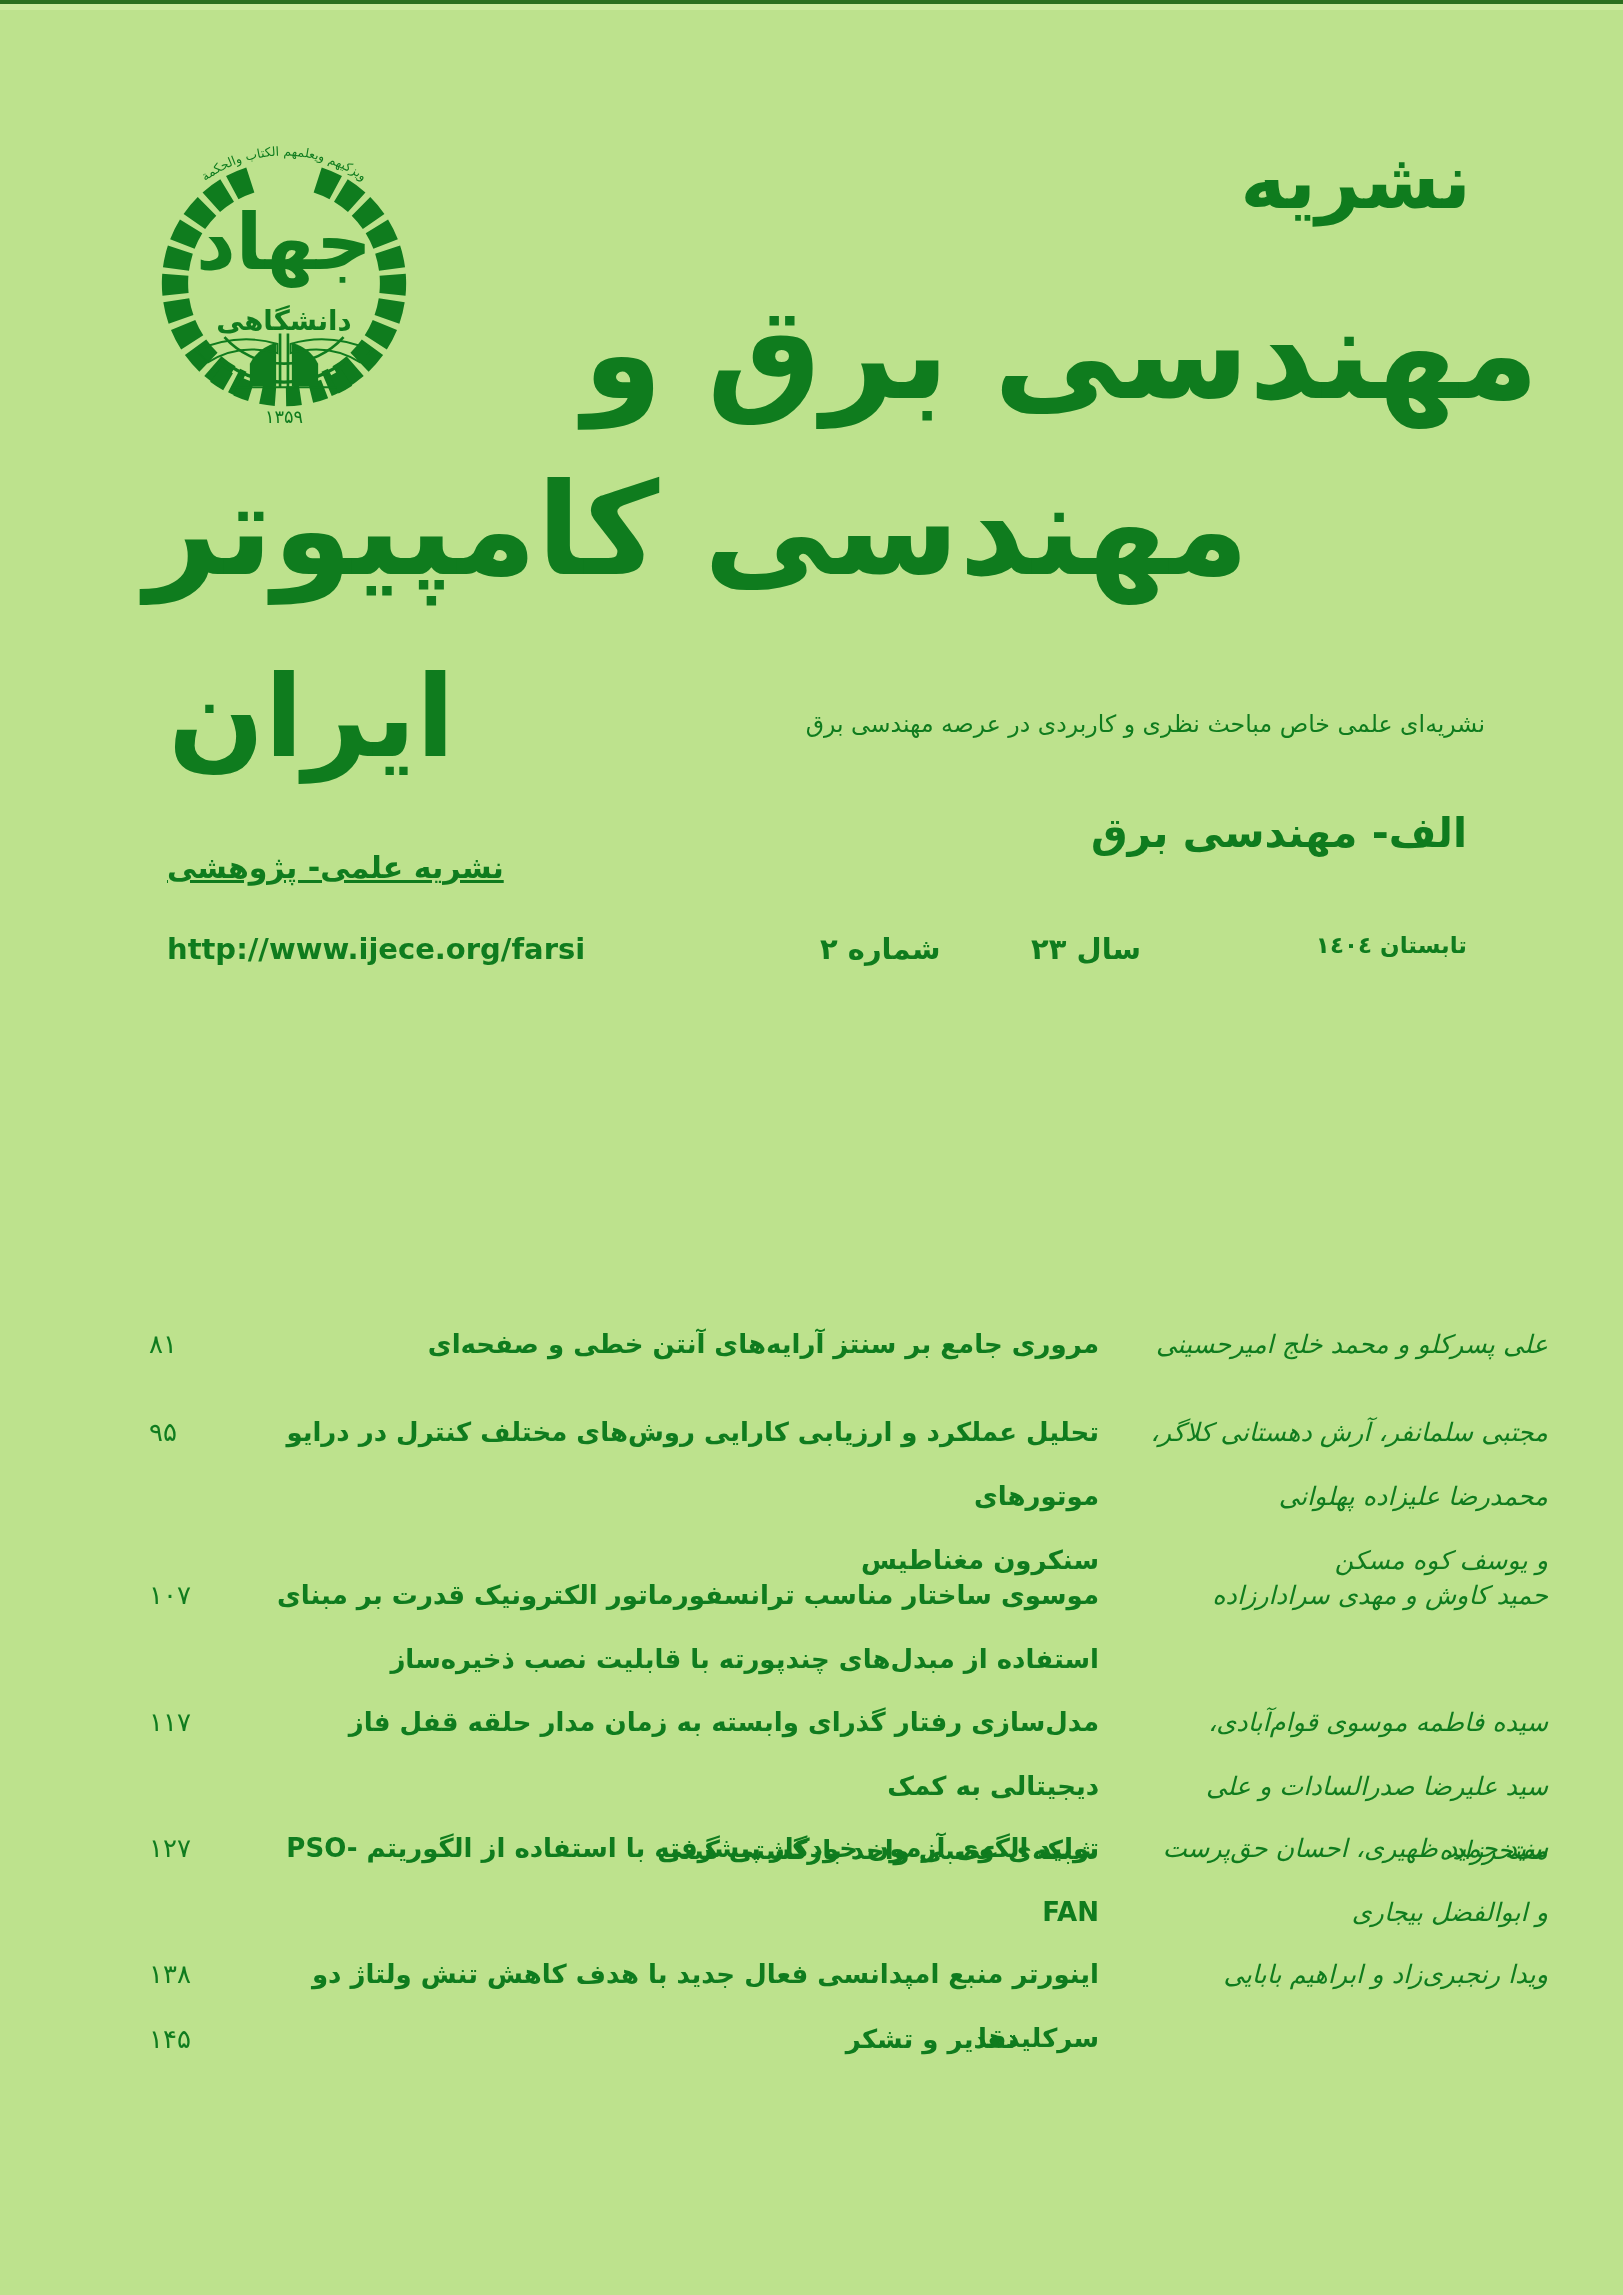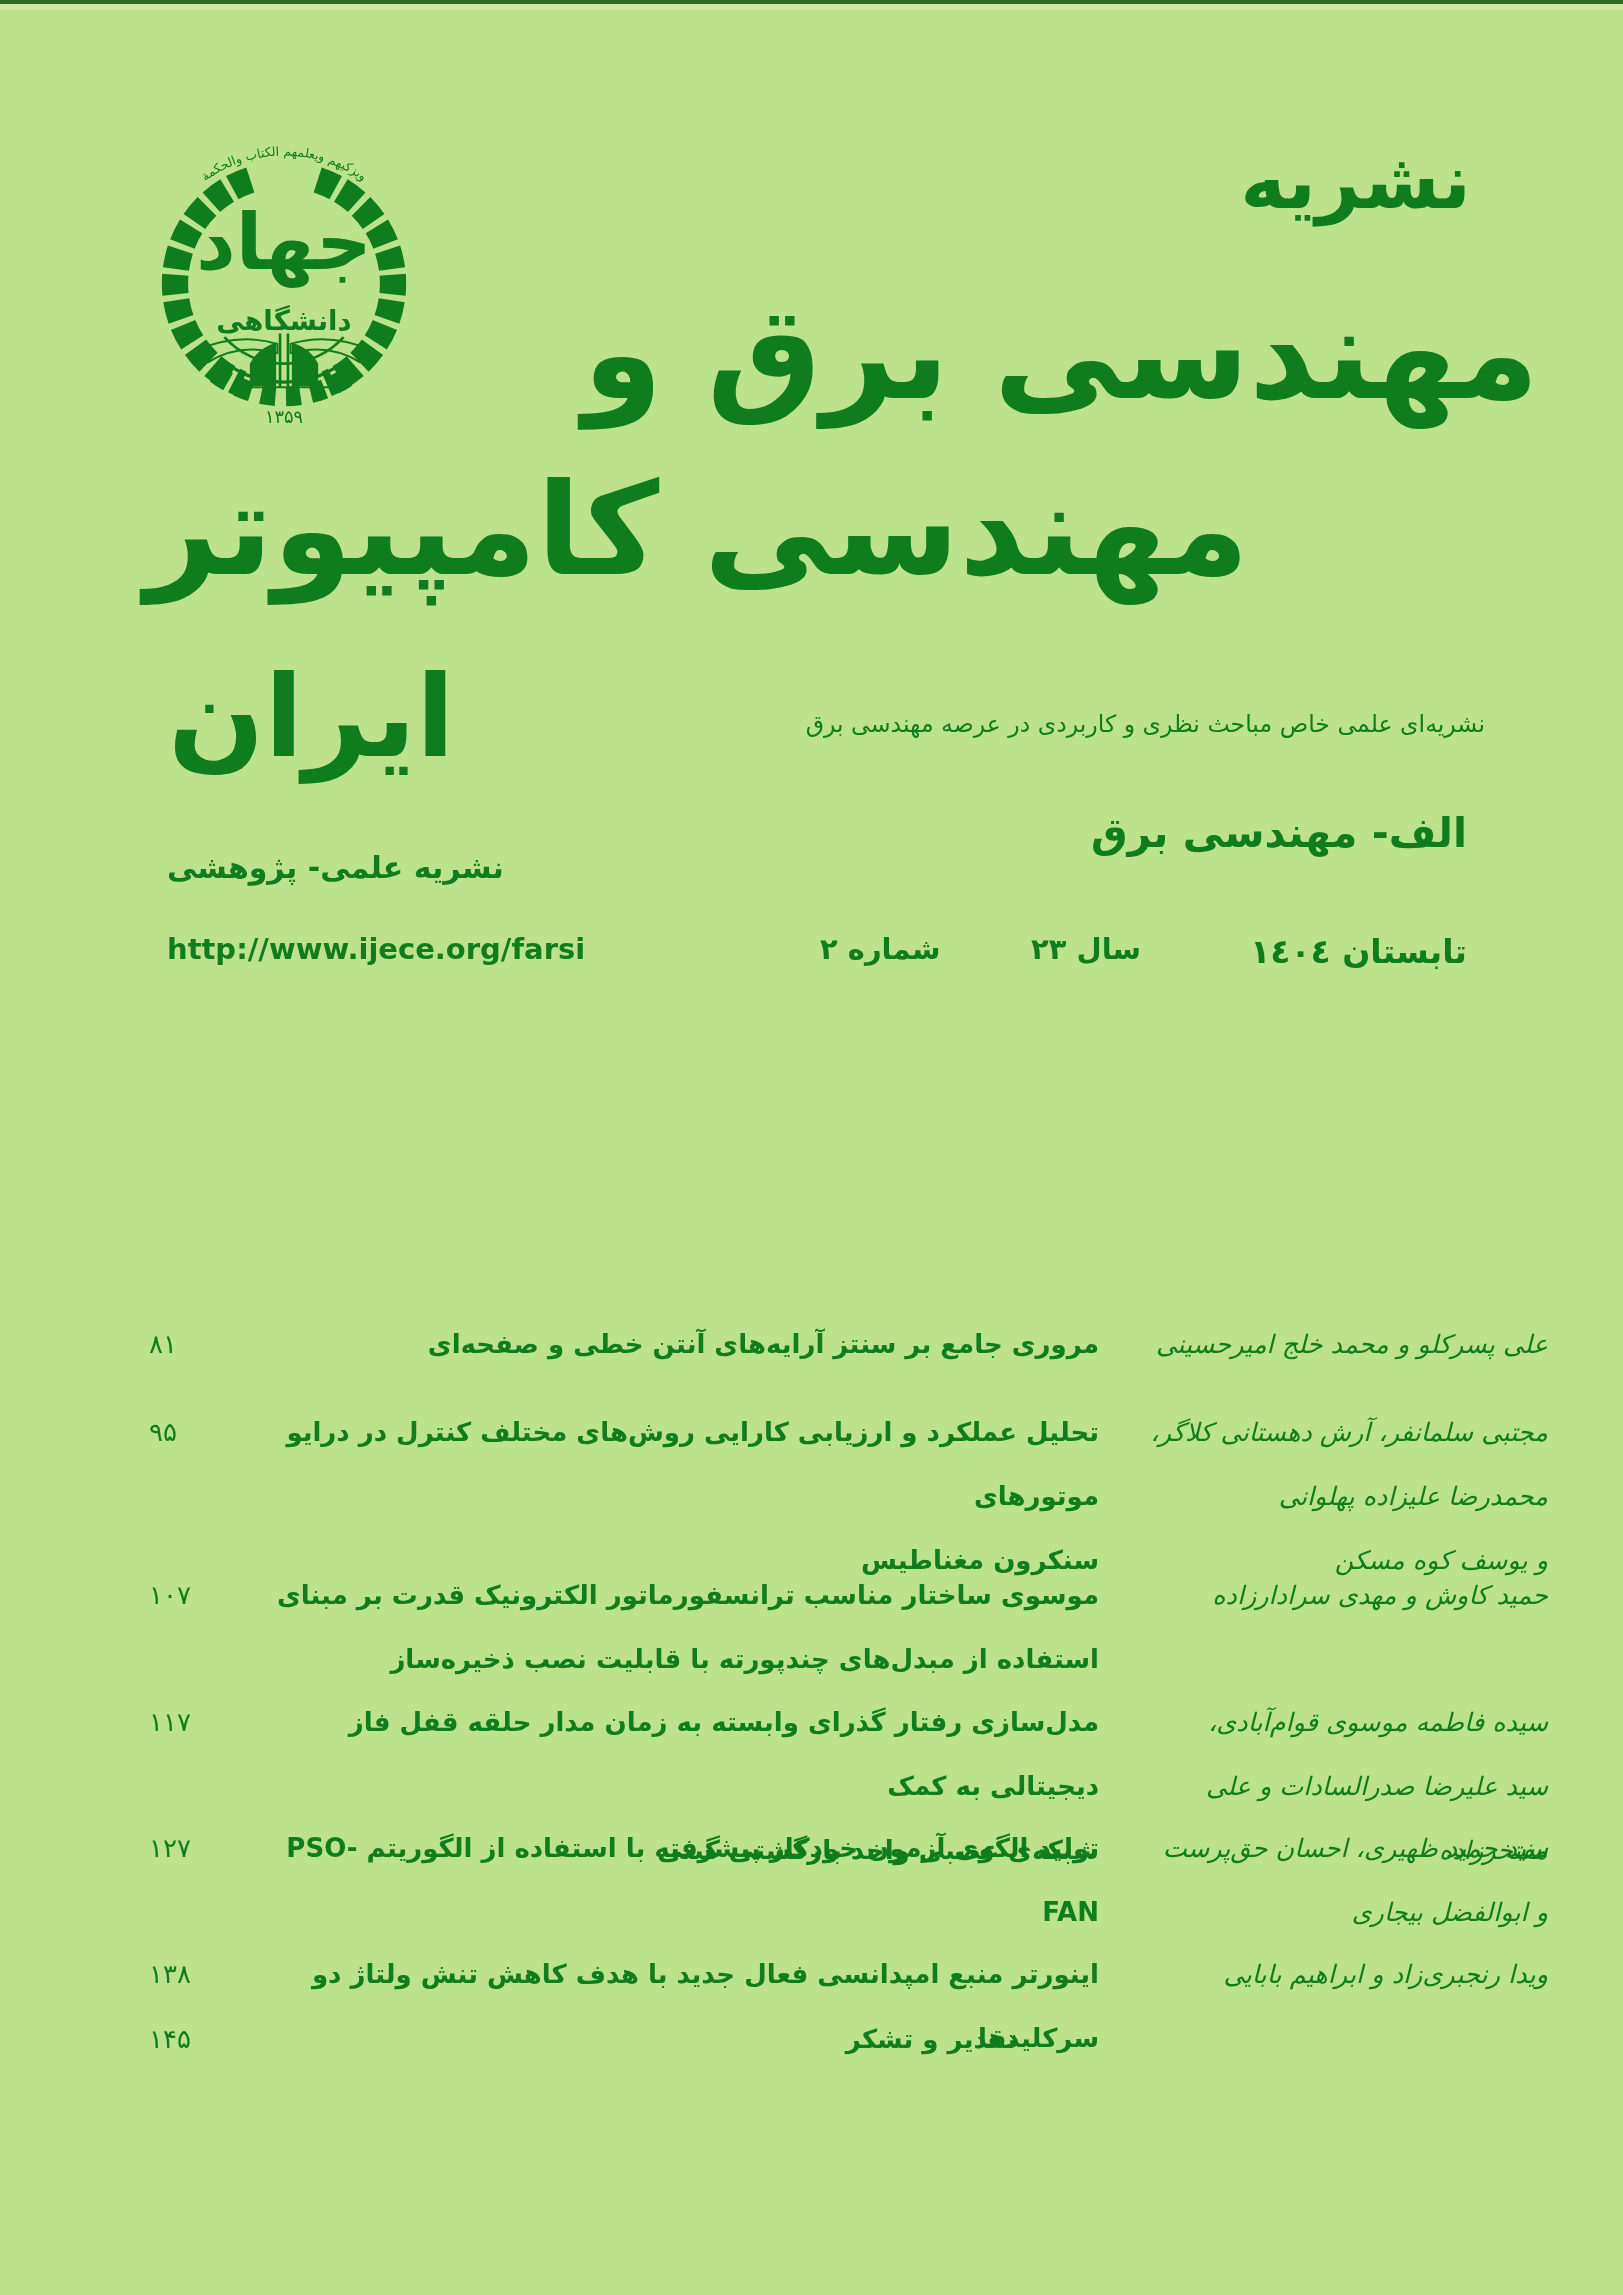--- a/index.html
+++ b/index.html
@@ -17,26 +17,26 @@
 
   .logo{position:absolute;left:152px;top:126px;width:264px;height:302px;}
 
   .t1{position:absolute;top:137px;right:152px;font-size:77px;font-weight:bold;white-space:nowrap;text-align:center;}
   .t2{position:absolute;top:279px;right:84px;font-size:128px;font-weight:bold;white-space:nowrap;}
   .t3{position:absolute;top:455px;left:145px;font-size:128px;font-weight:bold;white-space:nowrap;}
   .t4{position:absolute;top:651px;left:168px;font-size:113px;font-weight:bold;white-space:nowrap;}
 
   .subtitle{position:absolute;top:710px;right:138px;font-size:23.6px;white-space:nowrap;}
   .section-label{position:absolute;top:809px;right:156px;font-size:41px;font-weight:bold;white-space:nowrap;}
-  .type-label{position:absolute;top:850px;left:167px;font-size:30px;font-weight:bold;white-space:nowrap;}
+  .type-label{position:absolute;top:850px;left:167px;font-size:30px;font-weight:bold;white-space:nowrap;text-decoration:underline;}
 
   .url{position:absolute;top:932px;left:167px;font-size:29px;font-weight:bold;direction:ltr;white-space:nowrap;}
   .issue{position:absolute;top:932px;left:820px;font-size:29px;font-weight:bold;white-space:nowrap;}
   .vol{position:absolute;top:932px;left:1031px;font-size:29px;font-weight:bold;white-space:nowrap;}
-  .season{position:absolute;top:932px;right:156px;font-size:33px;font-weight:bold;white-space:nowrap;}
+  .season{position:absolute;top:932px;right:156px;font-size:23px;font-weight:bold;white-space:nowrap;}
 
   .toc-row{position:absolute;left:0;width:1623px;}
   .toc-row .pg{
     position:absolute;left:149px;top:0;width:92px;
     font-size:26px;line-height:64px;direction:ltr;text-align:left;
   }
   .toc-row .ttl{
     position:absolute;left:249px;top:0;width:850px;
     font-size:26px;font-weight:bold;line-height:64px;
     text-align:right;white-space:pre-line;

